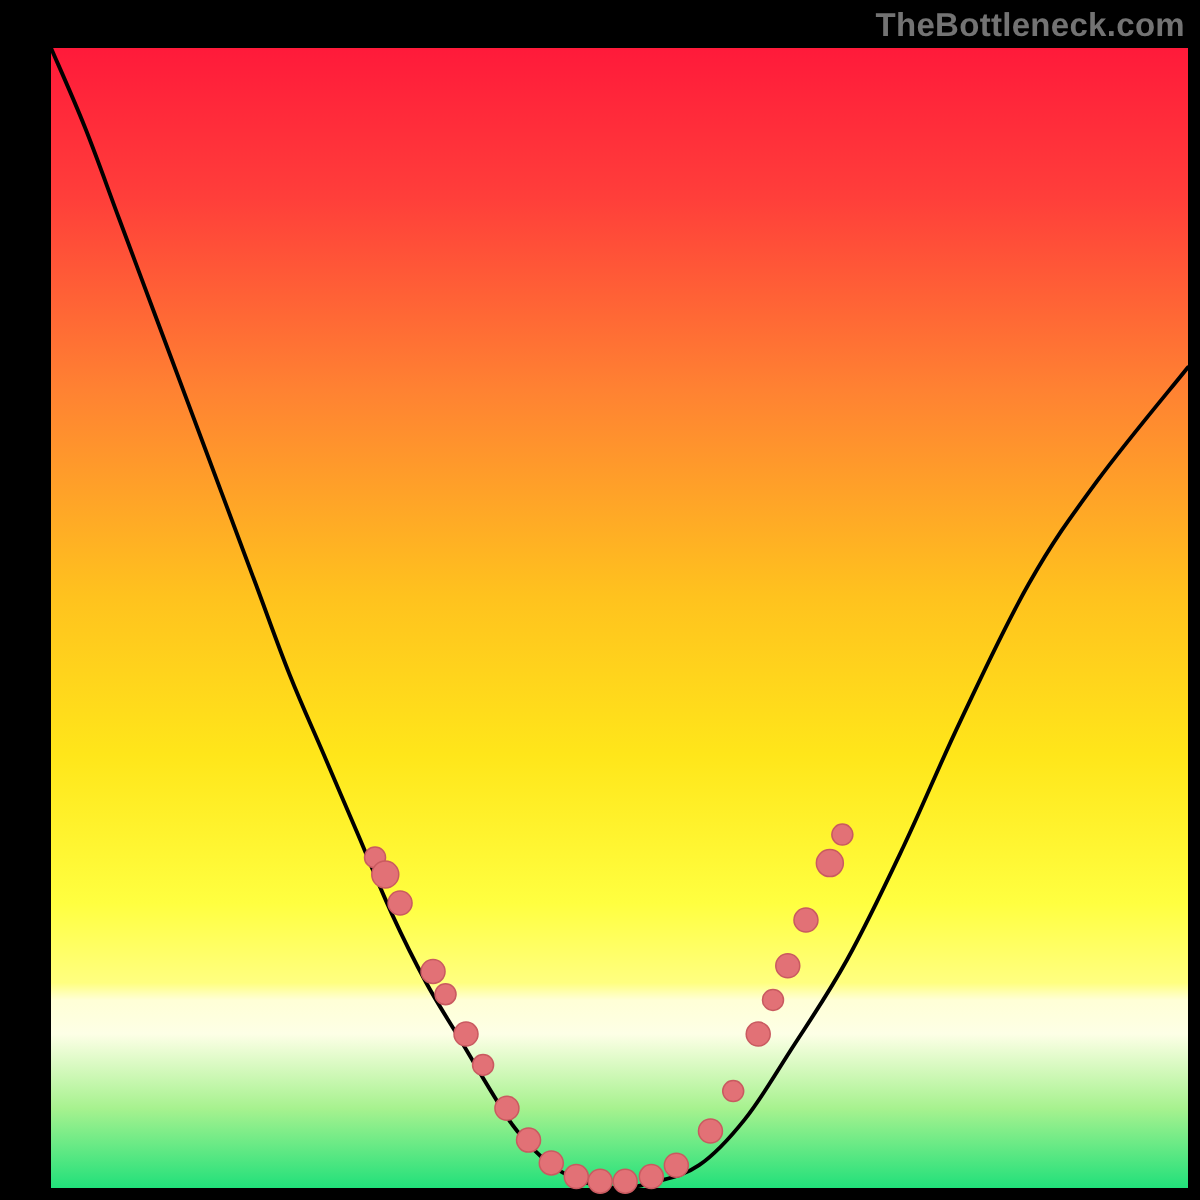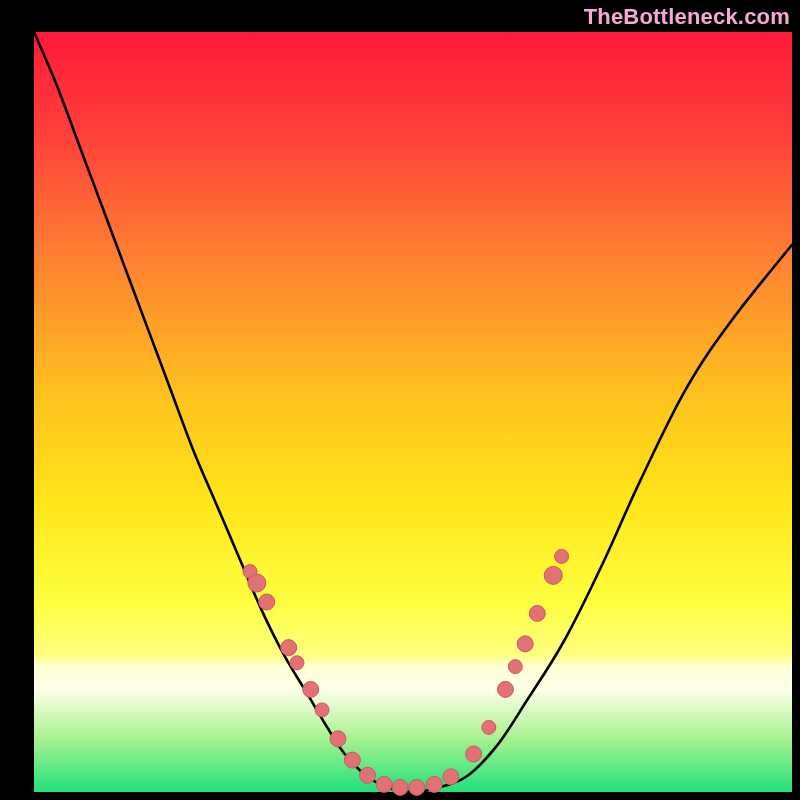--- a/index.html
+++ b/index.html
@@ -16,21 +16,21 @@
     top: 0;
     left: 0;
     width: 800px;
     height: 800px;
     background: #000000;
   }
   .watermark {
     position: absolute;
     top: 4px;
     right: 10px;
-    color: #f9a8d4;
+    color: #737373;
     font-size: 22px;
     font-weight: 600;
     letter-spacing: 0.2px;
     z-index: 10;
   }
   svg {
     position: absolute;
     top: 0;
     left: 0;
   }

